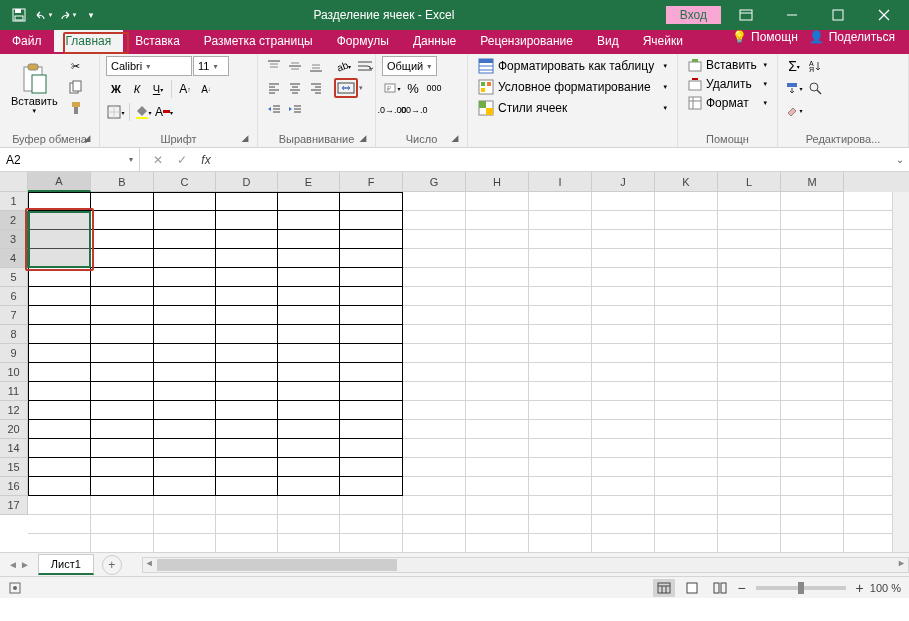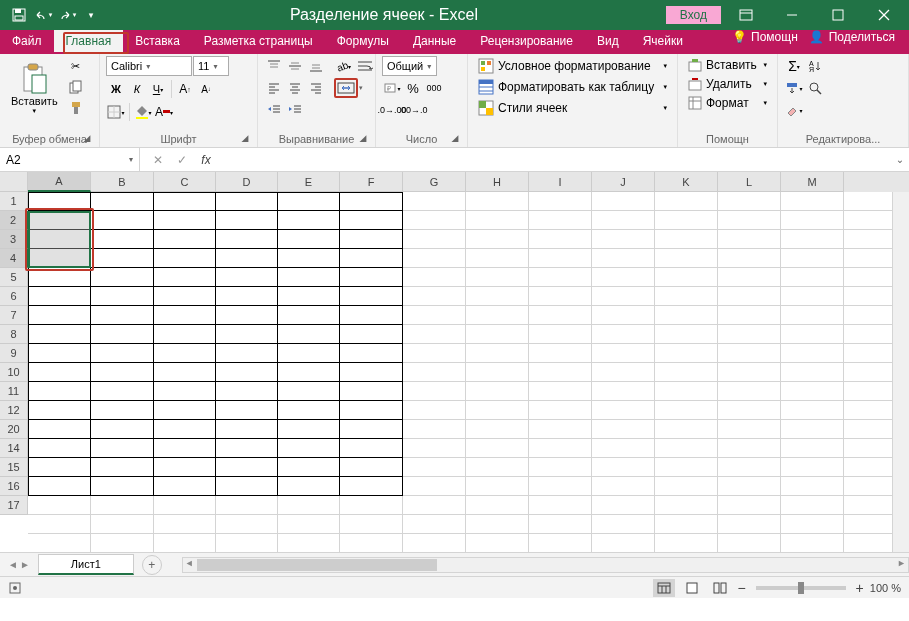--- a/index.html
+++ b/index.html
@@ -2,21 +2,21 @@
 <html><head>
 <meta charset="utf-8">
 <style>
 * { box-sizing: border-box; margin: 0; padding: 0; font-family: 'Segoe UI', Tahoma, sans-serif; }
 body { width: 909px; height: 621px; background: #fff; overflow: hidden; font-size: 12px; }
 
 
 .titlebar { height: 30px; background: #217346; display: flex; align-items: center; color: #fff; }
 .qat { display: flex; gap: 2px; padding-left: 8px; align-items: center; }
 .qat-btn { width: 22px; height: 22px; display: flex; align-items: center; justify-content: center; cursor: pointer; }
-.title { flex: 1; text-align: center; font-size: 16px; }
+.title { flex: 1; text-align: center; font-size: 12px; }
 .title-actions { display: flex; align-items: center; gap: 4px; padding-right: 4px; }
 .login-btn { background: #f9a8d4; color: #217346; padding: 2px 14px; font-size: 12px; cursor: pointer; }
 .win-btn { width: 42px; height: 30px; display: flex; align-items: center; justify-content: center; cursor: pointer; }
 
 
 .tabs { height: 24px; background: #be185d; display: flex; align-items: flex-start; color: #fff; }
 .tab { padding: 4px 12px; font-size: 12px; cursor: pointer; }
 .tab.active { background: #f3f3f3; color: #217346; }
 .tab-highlight { border: 2px solid #c0392b; border-radius: 2px; position: absolute; top: 32px; left: 63px; width: 66px; height: 22px; pointer-events: none; }
 .tabs-right { margin-left: auto; display: flex; align-items: center; gap: 12px; padding-right: 14px; }
@@ -63,21 +63,21 @@
 .cell.bordered { border-right: 1px solid #000; border-bottom: 1px solid #000; }
 .cell.bordered-top { border-top: 1px solid #000; }
 .cell.bordered-left { border-left: 1px solid #000; }
 .selection { position: absolute; border: 2px solid #217346; background: rgba(180,180,180,0.4); pointer-events: none; z-index: 5; }
 .sel-highlight { position: absolute; border: 2px solid #c0392b; border-radius: 2px; pointer-events: none; z-index: 6; }
 .vscroll { position: absolute; right: 0; top: 0; width: 17px; height: 100%; background: #f0f0f0; border-left: 1px solid #d4d4d4; }
 
 
 .sheet-tabs { height: 24px; border-top: 1px solid #d4d4d4; display: flex; align-items: center; background: #f3f3f3; }
 .sheet-nav { display: flex; gap: 2px; padding: 0 8px; color: #888; font-size: 10px; }
-.sheet-tab { padding: 3px 32px; background: #fff; border: 1px solid #ccc; border-bottom: 2px solid #217346; font-size: 11px; cursor: pointer; }
+.sheet-tab { padding: 3px 12px; background: #fff; border: 1px solid #ccc; border-bottom: 2px solid #217346; font-size: 11px; cursor: pointer; }
 .sheet-add { width: 20px; height: 20px; display: flex; align-items: center; justify-content: center; color: #666; cursor: pointer; margin-left: 8px; border: 1px solid #ccc; border-radius: 50%; font-size: 12px; }
 .hscroll-area { flex: 1; margin-left: 20px; height: 16px; background: #f0f0f0; border: 1px solid #d4d4d4; position: relative; }
 .hscroll-thumb { position: absolute; left: 14px; top: 1px; width: 240px; height: 12px; background: #cdcdcd; }
 
 
 .status-bar { height: 22px; background: #f3f3f3; border-top: 1px solid #d4d4d4; display: flex; align-items: center; padding: 0 8px; font-size: 11px; color: #444; }
 .status-right { margin-left: auto; display: flex; align-items: center; gap: 6px; }
 .view-btn { width: 22px; height: 18px; display: flex; align-items: center; justify-content: center; cursor: pointer; }
 .view-btn.active { background: #d4d4d4; }
 .zoom-slider { width: 90px; height: 4px; background: #ccc; position: relative; margin: 0 4px; }
@@ -384,36 +384,36 @@
       </div>
     </div>
     <div class="group-label"><span>Число</span><span class="dlg-launcher">◢</span></div>
   </div>
 
   <div class="group" style="width:210px">
     <div class="group-content">
       <div class="col" style="gap:1px;width:100%">
         <div class="styles-item">
             <svg width="16" height="16">
+              <rect x="1" y="1" width="14" height="14" fill="#fff" stroke="#4472c4"></rect>
+              <rect x="1" y="1" width="14" height="4" fill="#4472c4"></rect>
+              <line x1="1" y1="8" x2="15" y2="8" stroke="#4472c4"></line>
+              <line x1="1" y1="12" x2="15" y2="12" stroke="#4472c4"></line>
+            </svg>
+            <span>Форматировать как таблицу</span>
+            <span style="font-size:7px;margin-left:auto">▾</span>
+          </div>
+        <div class="styles-item">
+            <svg width="16" height="16">
               <rect x="1" y="1" width="14" height="14" fill="#fff" stroke="#888"></rect>
               <rect x="3" y="3" width="4" height="4" fill="#70ad47"></rect>
               <rect x="9" y="3" width="4" height="4" fill="#ed7d31"></rect>
               <rect x="3" y="9" width="4" height="4" fill="#ffc000"></rect>
             </svg>
             <span>Условное форматирование</span>
-            <span style="font-size:7px;margin-left:auto">▾</span>
-          </div>
-        <div class="styles-item">
-            <svg width="16" height="16">
-              <rect x="1" y="1" width="14" height="14" fill="#fff" stroke="#4472c4"></rect>
-              <rect x="1" y="1" width="14" height="4" fill="#4472c4"></rect>
-              <line x1="1" y1="8" x2="15" y2="8" stroke="#4472c4"></line>
-              <line x1="1" y1="12" x2="15" y2="12" stroke="#4472c4"></line>
-            </svg>
-            <span>Форматировать как таблицу</span>
             <span style="font-size:7px;margin-left:auto">▾</span>
           </div>
         <div class="styles-item">
             <svg width="16" height="16">
               <rect x="1" y="1" width="14" height="14" fill="#fff" stroke="#888"></rect>
               <rect x="1" y="1" width="7" height="7" fill="#70ad47"></rect>
               <rect x="8" y="8" width="7" height="7" fill="#ffc000"></rect>
             </svg>
             <span>Стили ячеек</span>
             <span style="font-size:7px;margin-left:auto">▾</span>

